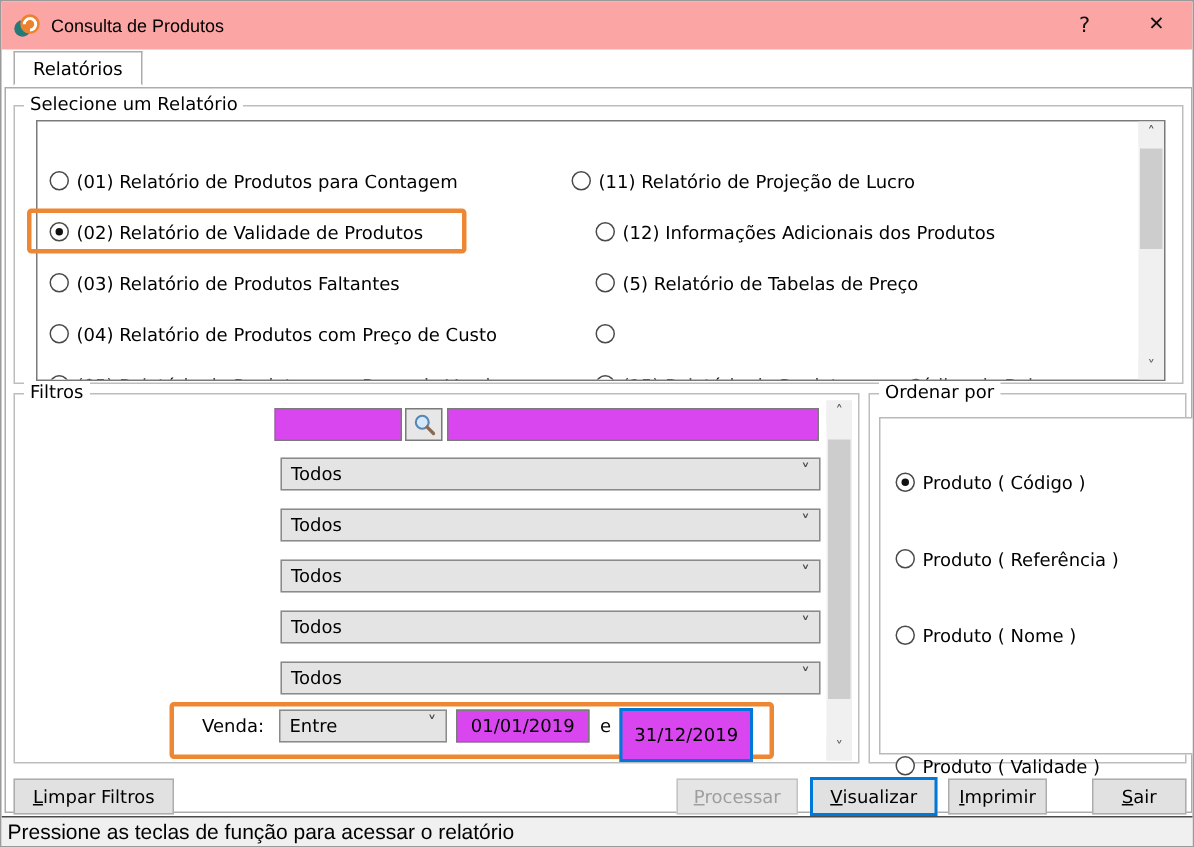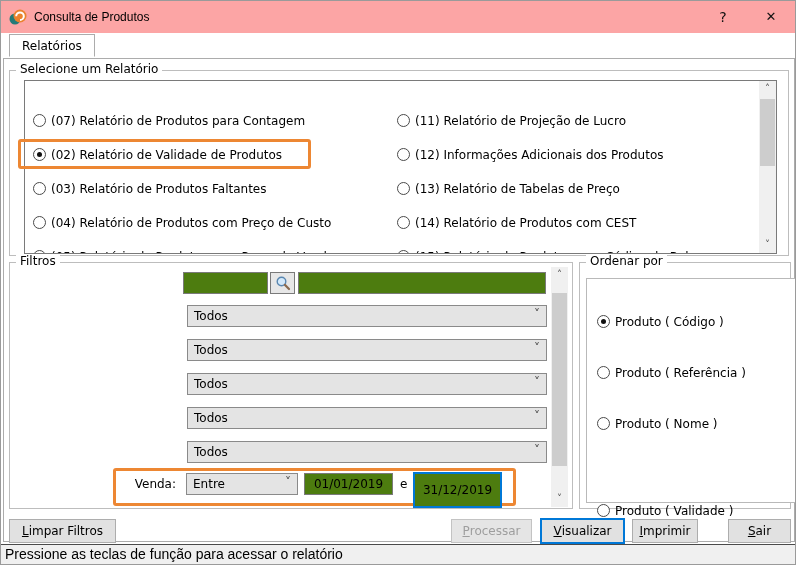--- a/index.html
+++ b/index.html
@@ -66,21 +66,21 @@
   .sb-thumb{position:absolute;left:1px;width:15px;background:#cdcdcd;}
   .scroll-list{right:0;top:0;height:172px;}
   .scroll-filters{left:550px;top:266px;height:240px;z-index:2;}
 
   .gb-filters{left:8px;top:261px;width:564px;height:247px;}
   .gb-order{left:578px;top:261px;width:212px;height:247px;}
   .order-inner{position:absolute;left:6px;top:15px;width:216px;height:225px;border:1px solid #b9b9b9;background:#fff;}
 
   .flabel{position:absolute;left:20px;width:160px;text-align:right;white-space:nowrap;}
   .tinput{
-    position:absolute;height:22px;border:1px solid #7a7a7a;background:#4d7c0f;
+    position:absolute;height:22px;border:1px solid #7a7a7a;background:#d946ef;
     font-family:"DejaVu Sans",sans-serif;font-size:12px;padding:0 0;outline:none;
   }
   .tinput.center{text-align:center;}
   .tinput.focused{border:2px solid var(--focus);}
   .combo{
     position:absolute;height:22px;border:1px solid #8a8a8a;background:#e4e4e4;
     display:flex;align-items:center;padding-left:6px;cursor:default;
   }
   .combo-arrow{position:absolute;right:6px;top:1px;font-size:12px;color:#444;}
   .search-btn{
@@ -128,54 +128,53 @@
 
   <div class="tab">Relatórios</div>
   <div class="tab-page"></div>
 
   <div class="groupbox gb-reports">
     <span class="legend">Selecione um Relatório</span>
     <div class="listbox">
 
       <div class="radio-row" style="left:8px;top:31px;">
         <span class="radio"></span>
-        <span class="rlabel">(07) Relatório de Produtos para Contagem</span>
+        <span class="rlabel">(01) Relatório de Produtos para Contagem</span>
       </div>
       <div class="radio-row" style="left:8px;top:65px;">
         <span class="radio checked"></span>
         <span class="rlabel">(02) Relatório de Validade de Produtos</span>
       </div>
       <div class="radio-row" style="left:8px;top:99px;">
         <span class="radio"></span>
         <span class="rlabel">(03) Relatório de Produtos Faltantes</span>
       </div>
       <div class="radio-row" style="left:8px;top:133px;">
         <span class="radio"></span>
         <span class="rlabel">(04) Relatório de Produtos com Preço de Custo</span>
       </div>
       <div class="radio-row" style="left:8px;top:167px;">
         <span class="radio"></span>
         <span class="rlabel">(05) Relatório de Produtos com Preço de Venda</span>
       </div>
 
-      <div class="radio-row" style="left:372px;top:31px;text-align:center;">
+      <div class="radio-row" style="left:356px;top:31px;text-align:center;">
         <span class="radio"></span>
         <span class="rlabel">(11) Relatório de Projeção de Lucro</span>
       </div>
       <div class="radio-row" style="left:372px;top:65px;">
         <span class="radio"></span>
         <span class="rlabel">(12) Informações Adicionais dos Produtos</span>
       </div>
       <div class="radio-row" style="left:372px;top:99px;">
         <span class="radio"></span>
-        <span class="rlabel">(13) Relatório de Tabelas de Preço</span>
+        <span class="rlabel">(5) Relatório de Tabelas de Preço</span>
       </div>
       <div class="radio-row" style="left:372px;top:133px;">
         <span class="radio"></span>
-        <span class="rlabel">(14) Relatório de Produtos com CEST</span>
       </div>
       <div class="radio-row" style="left:372px;top:167px;">
         <span class="radio"></span>
         <span class="rlabel">(15) Relatório de Produtos com Código de Bal</span>
       </div>
 
       <div class="vscroll scroll-list">
         <span class="sb-btn sb-up">˄</span>
         <span class="sb-thumb" style="top:18px;height:67px;"></span>
         <span class="sb-btn sb-down">˅</span>

